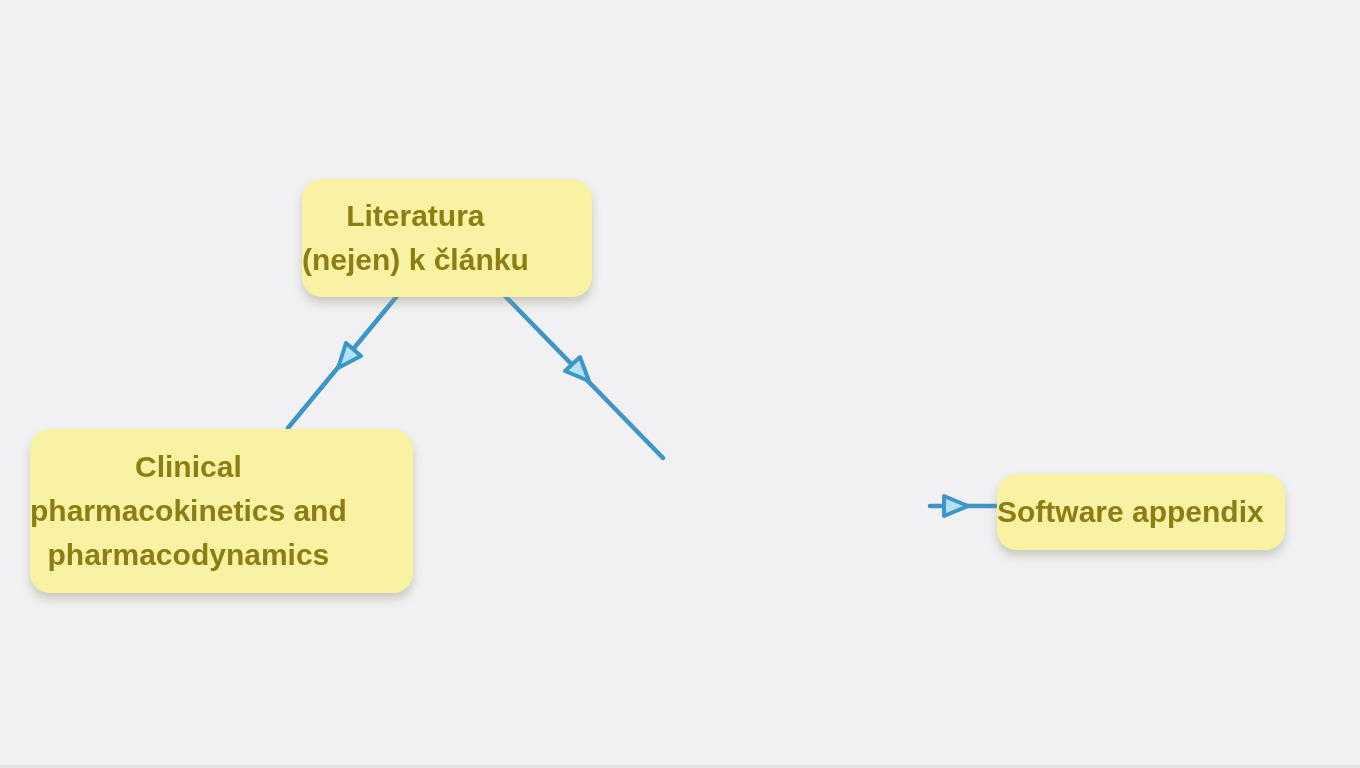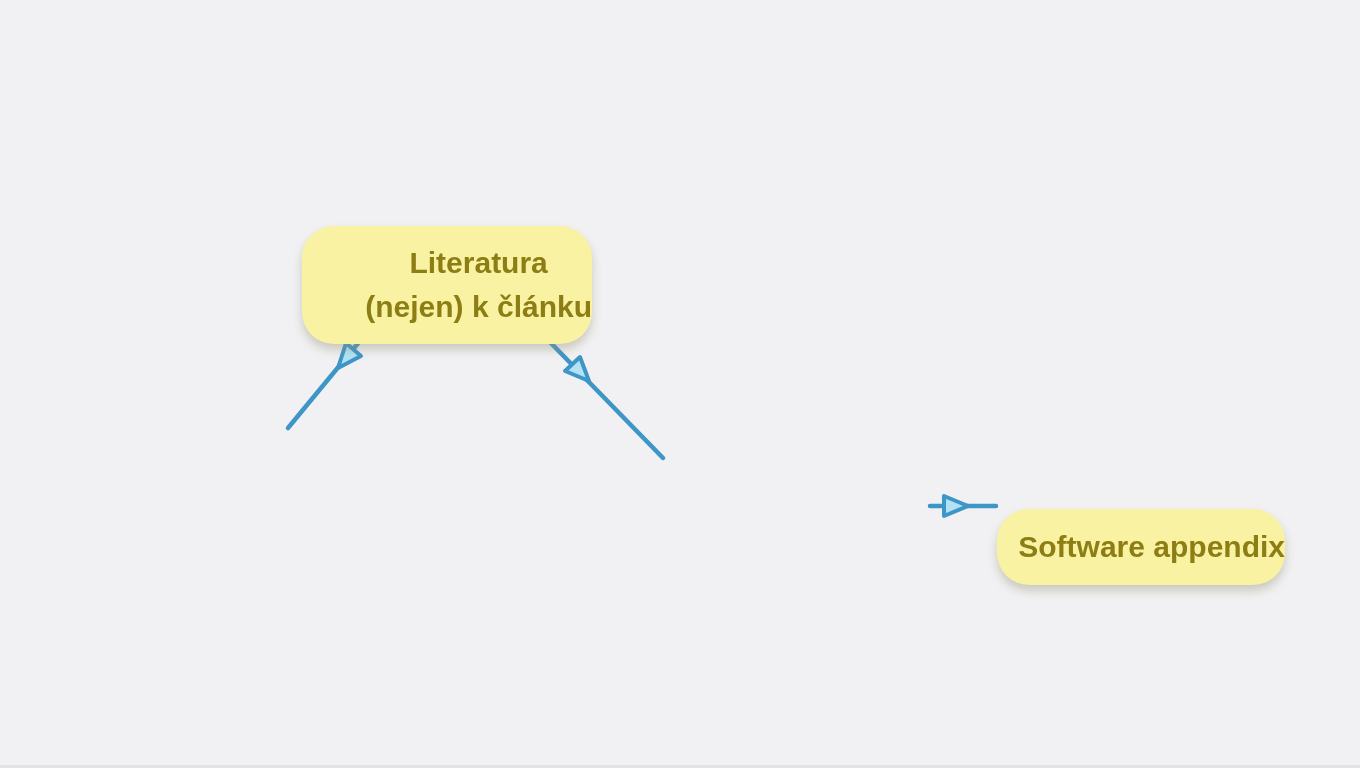--- a/index.html
+++ b/index.html
@@ -30,37 +30,36 @@
   .arrowhead {
     fill: var(--arrowhead-fill, #b3e2f6);
     stroke: var(--edge, #3e96c7);
     stroke-width: 4;
     stroke-linejoin: round;
   }
   .node {
     position: absolute;
     background: var(--node-fill, #f8f2a2);
     color: var(--node-text, #8c7e14);
-    border-radius: 32px;
+    border-radius: 20px;
     display: flex;
     align-items: center;
-    justify-content: flex-end;
+    justify-content: flex-start;
     text-align: center;
     font-weight: 700;
     font-size: 30px;
     line-height: 44px;
     white-space: pre;
     box-shadow: 0 6px 10px rgba(145, 142, 115, 0.40);
     cursor: pointer;
-    margin-top: 47px;
   }
   #n-literatura { left: 302px; top: 179px; width: 290px; height: 118px; }
   #n-clinical   { left: 30px;  top: 429px; width: 383px; height: 164px; }
   #n-basic      { left: 512px; top: 457px; width: 417px; height: 115px; }
-  #n-software   { left: 997px; top: 462px; width: 288px; height: 76px;  }
+  #n-software   { left: 997px; top: 474px; width: 288px; height: 76px;  }
   #bottom-edge {
     position: absolute;
     left: 0;
     bottom: 0;
     width: 1360px;
     height: 3px;
     background: var(--bottom-edge, #e3e3e5);
   }
 </style>
 </head>
@@ -84,20 +83,25 @@
       <line class="edge-line" x1="930" y1="506" x2="996" y2="506"></line>
       <polygon class="arrowhead" points="968,506 944,496 944,516"></polygon>
     </g>
   </svg>
 
   <div class="node" id="n-literatura">
     <span>Literatura
 (nejen) k článku</span>
   </div>
 
+  <div class="node" id="n-clinical">
+    <span>Clinical
+pharmacokinetics and
+pharmacodynamics</span>
+  </div>
 
 
   <div class="node" id="n-software">
     <span>Software appendix</span>
   </div>
 
   <div id="bottom-edge"></div>
 
 </div>
 

